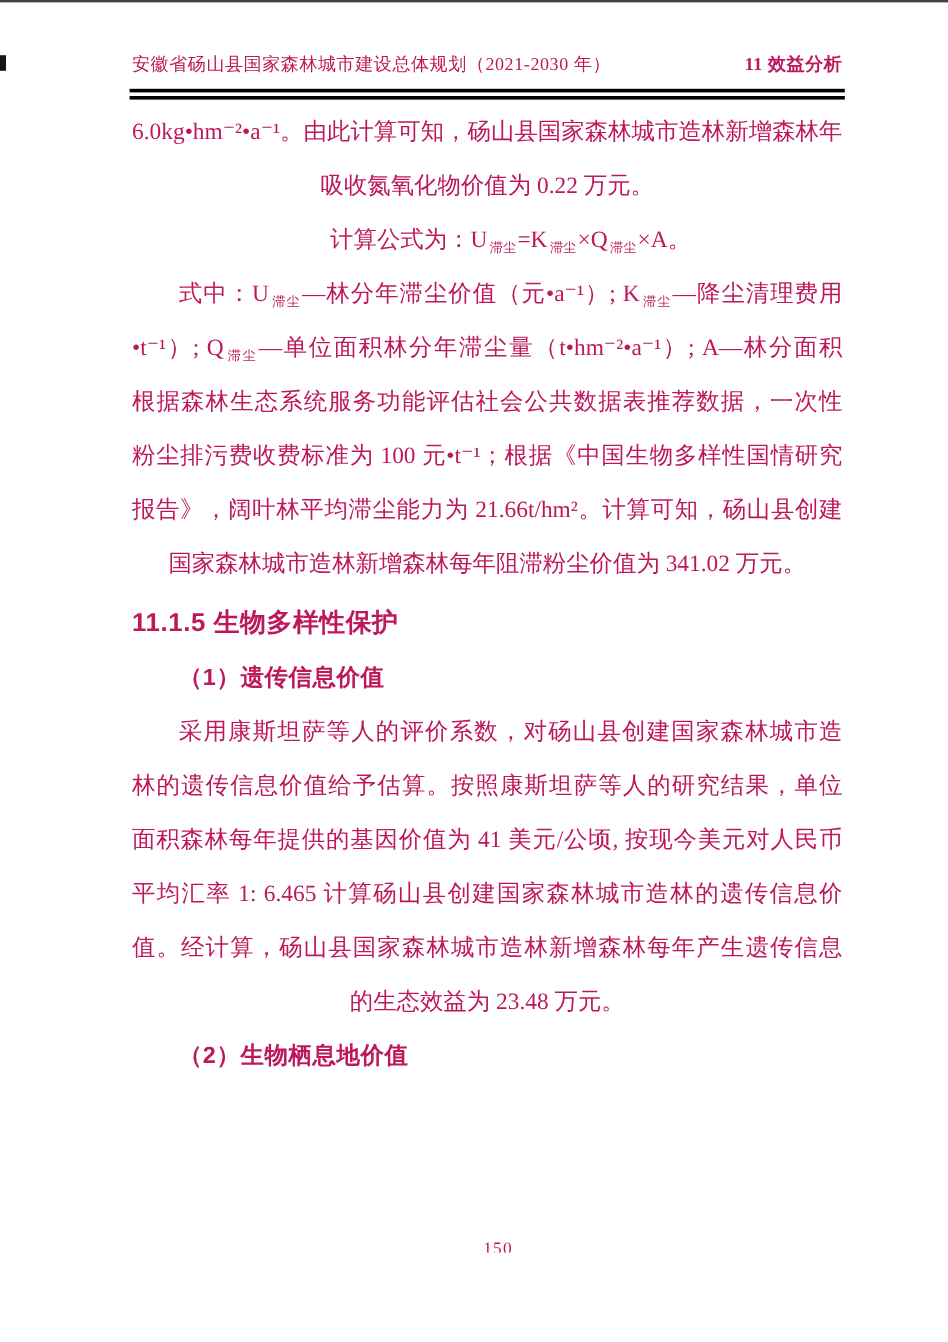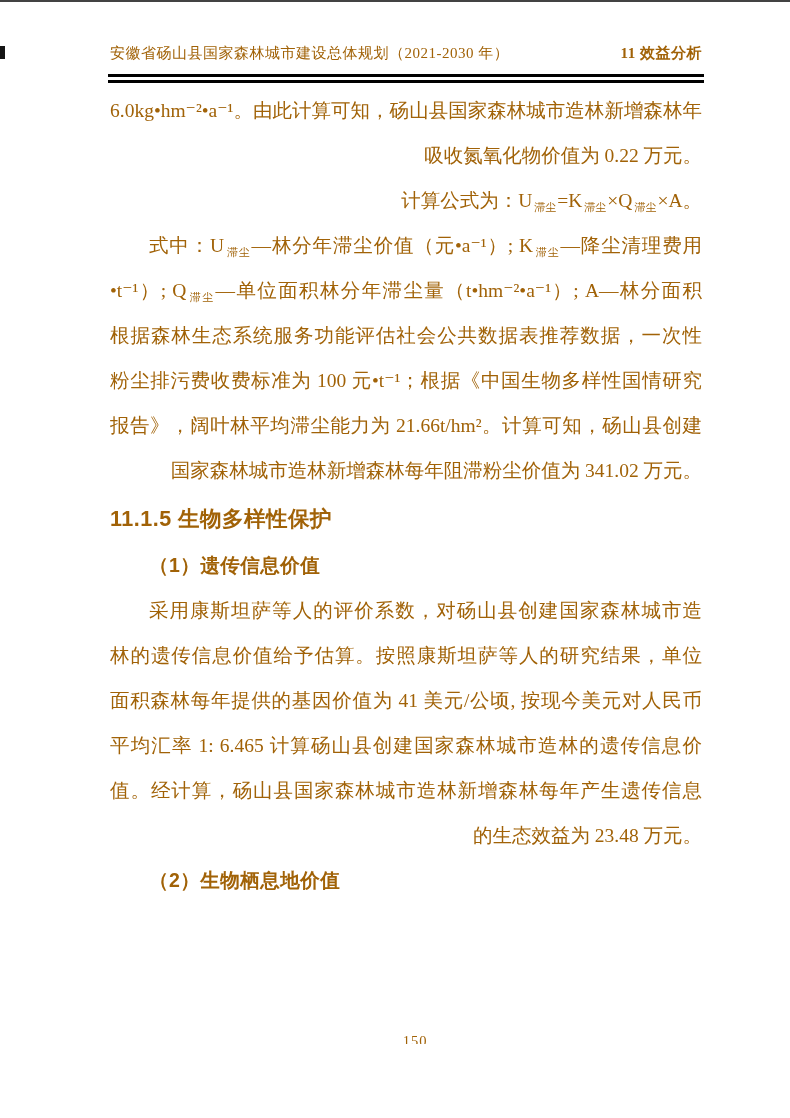--- a/index.html
+++ b/index.html
@@ -2,21 +2,21 @@
 <html><head>
 <meta charset="utf-8">
 <style>
   html,body{margin:0;padding:0;background:#ffffff;}
   .page{
     position:relative;
     width:790px;height:1044px;
     background:#ffffff;
     overflow:hidden;
     font-family:"Liberation Serif","DejaVu Serif",serif;
-    color:#a16207;
+    color:#be185d;
   }
   
   .scan-top-line{position:absolute;top:0;left:0;width:790px;height:2px;background:rgba(20,20,20,.8);}
   .scan-left-blob{position:absolute;top:46px;left:0;width:5px;height:13px;background:#151515;}
 
   
   .header{
     position:absolute;top:44px;left:110px;width:592px;
     display:flex;justify-content:space-between;align-items:flex-end;
     font-size:15px;letter-spacing:.5px;
@@ -29,21 +29,21 @@
   }
 
   
   .doc{
     position:absolute;top:88px;left:110px;width:592px;
     font-size:19.5px;line-height:45px;
   }
   .para{margin:0;}
   .line{
     height:45px;line-height:45px;white-space:normal;overflow:hidden;
-    text-align:right;
+    text-align:center;
   }
   .line.fill{
     text-align:justify;
     text-align-last:justify;
     text-justify:inter-ideograph;
   }
   .line.indent{text-indent:2em;}
   .subsc{
     font-size:11px;
     vertical-align:-4px;

